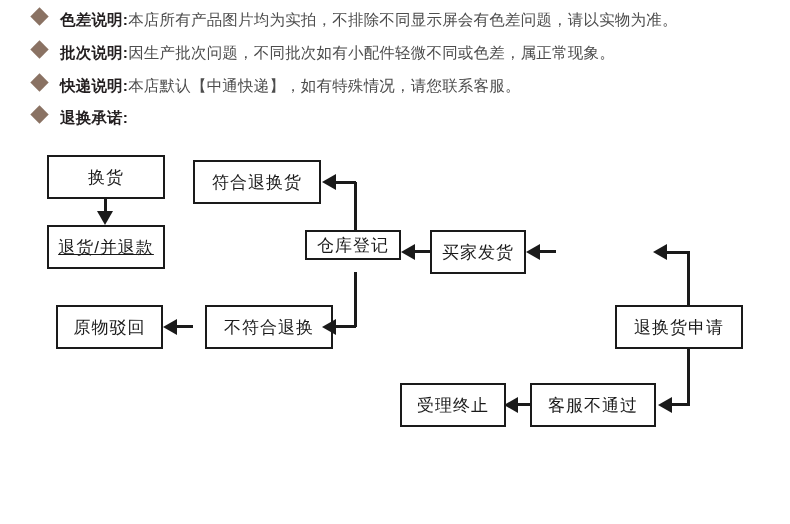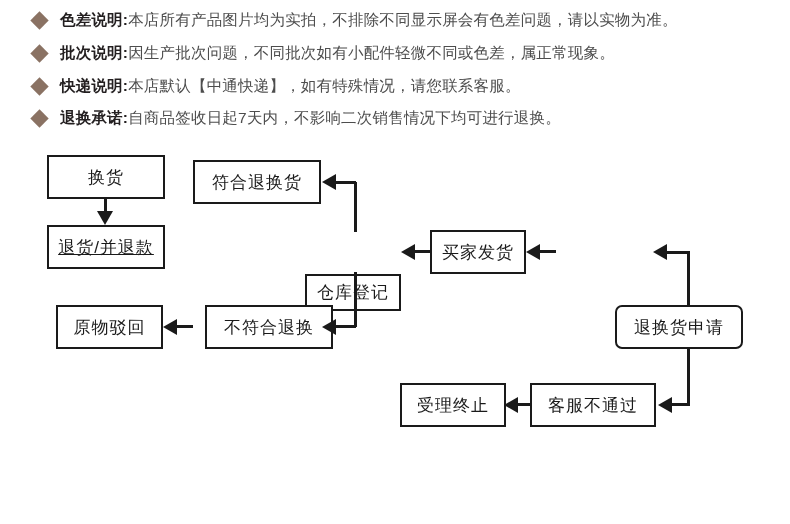--- a/index.html
+++ b/index.html
@@ -21,21 +21,20 @@
     position: absolute;
     left: 0;
     top: 0;
     width: 790px;
     height: 148px;
   }
   .notice-row {
     position: absolute;
     left: 33px;
     display: flex;
-    align-items: center;
     white-space: nowrap;
   }
   .notice-row.r0 { top: 10px; }
   .notice-row.r1 { top: 43px; }
   .notice-row.r2 { top: 76px; }
   .notice-row.r3 { top: 108px; }
 
   .diamond {
     width: 13px;
     height: 13px;
@@ -119,57 +118,56 @@
 
   <div class="notice-row r2">
     <span class="diamond"></span>
     <span class="notice-title">快递说明:</span>
     <span class="notice-body">本店默认【中通快递】，如有特殊情况，请您联系客服。</span>
   </div>
 
   <div class="notice-row r3">
     <span class="diamond"></span>
     <span class="notice-title">退换承诺:</span>
-    <span class="notice-body">自商品签收日起7天内，不影响二次销售情况下均可进行退换。</span>
   </div>
 
 </div>
 
 <div id="flow">
 
   <div class="node" style="left:47px;  top:7px;   width:118px; height:44px;">
     <span>换货</span>
   </div>
 
   <div class="node" style="left:47px;  top:77px;  width:118px; height:44px;text-decoration:underline;">
     <span>退货/并退款</span>
   </div>
 
   <div class="node" style="left:193px; top:12px;  width:128px; height:44px;">
     <span>符合退换货</span>
   </div>
 
-  <div class="node" style="left:305px; top:82px;  width:96px;  height:37px;margin-top:44px;">
+  <div class="node" style="left:305px; top:82px;  width:96px;  height:30px;">
     <span>仓库登记</span>
   </div>
 
   <div class="node" style="left:56px;  top:157px; width:107px; height:44px;">
     <span>原物驳回</span>
   </div>
 
   <div class="node" style="left:193px; top:157px; width:128px; height:44px;margin-left:12px;">
     <span>不符合退换</span>
   </div>
 
   <div class="node" style="left:430px; top:82px;  width:96px;  height:44px;">
     <span>买家发货</span>
   </div>
 
 
-  <div class="node" style="left:615px; top:157px; width:128px; height:44px;border-radius:7px;">
+  <div class="node" style="left:615px; top:157px; width:128px; height:44px;">
     <span>退换货申请</span>
   </div>
 
   <div class="node" style="left:400px; top:235px; width:106px; height:44px;">
     <span>受理终止</span>
   </div>
 
   <div class="node" style="left:530px; top:235px; width:126px; height:44px;">
     <span>客服不通过</span>
   </div>

